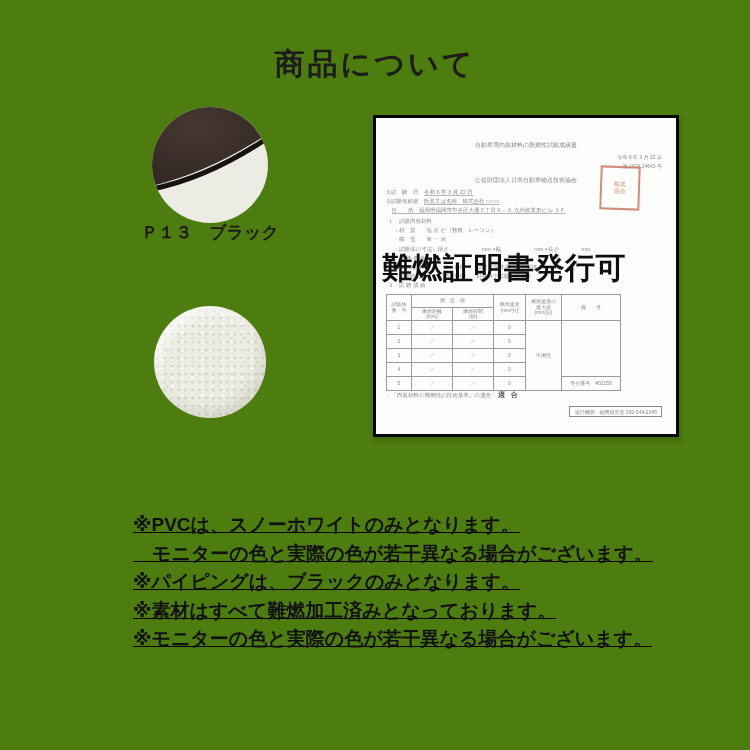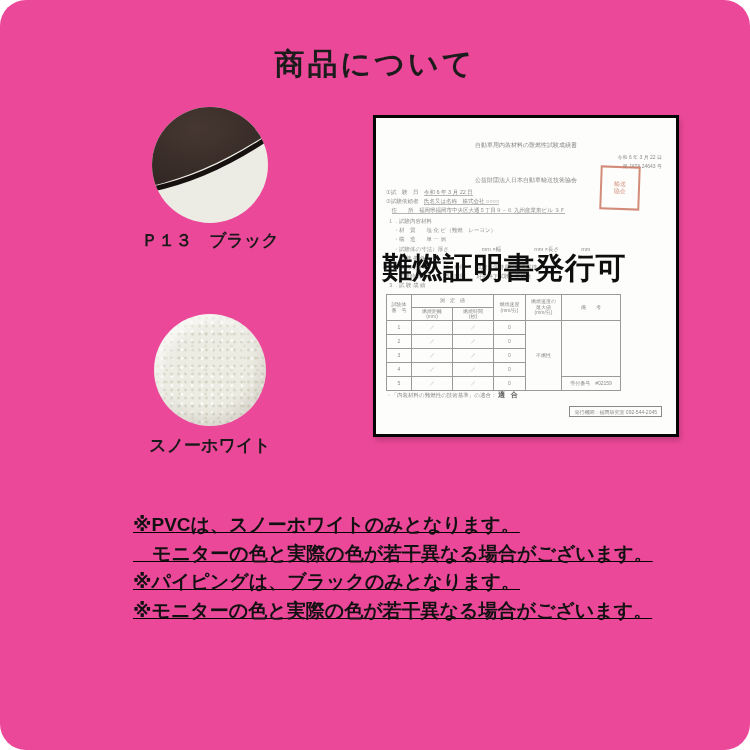--- a/index.html
+++ b/index.html
@@ -1,36 +1,36 @@
 <!DOCTYPE html>
 <html><head>
 <meta charset="utf-8">
 <style>
   html,body{margin:0;padding:0;background:#ffffff;}
   body{font-family:"Liberation Sans","DejaVu Sans",sans-serif;}
-  #stage{position:relative;width:750px;height:750px;background:#ec4899;overflow:hidden;border-radius:26px;}
+  #stage{position:relative;width:750px;height:750px;background:#4d7c0f;overflow:hidden;}
 
   
   .page-title{position:absolute;top:44px;left:0;width:750px;text-align:center;
     font-size:30px;font-weight:bold;color:#1c1c1c;letter-spacing:3px;}
 
   
   .swatch-col{position:absolute;left:120px;top:107px;width:180px;}
   .swatch-circle{position:relative;margin:0 auto;border-radius:50%;}
   .swatch1{width:116px;height:116px;}
   .swatch2{width:112px;height:112px;margin-top:64px;
     background-color:#edece3;
     background-image:
       radial-gradient(rgba(201,198,184,0.55) 1px, transparent 1.7px),
       radial-gradient(rgba(255,255,255,0.85) 1px, transparent 1.8px),
       radial-gradient(rgba(208,205,192,0.4) 1.2px, transparent 2px);
     background-size:7px 8px,10px 9px,13px 12px;
     background-position:0 0,3px 4px,6px 2px;
     box-shadow:inset -5px -8px 14px rgba(120,115,100,0.18), inset 5px 7px 12px rgba(255,255,255,0.7);}
-  .swatch-label{margin-top:8px;text-align:center;font-size:17px;font-weight:bold;
+  .swatch-label{text-align:center;font-size:17px;font-weight:bold;
     color:#1a1a1a;line-height:19px;white-space:nowrap;}
   .swatch-label .l2{letter-spacing:0px;}
   .label2-block{margin-top:10px;}
 
   
   .certificate{position:absolute;left:373px;top:115px;width:255px;height:316px;
     background:#fdfdfb;border:3px solid #060606;box-shadow:2px 4px 5px rgba(0,0,0,0.16);padding-left:45px;}
   .cert-inner{position:absolute;left:0;top:0;width:100%;height:100%;color:#8a8a8a;}
   .c-line{position:absolute;white-space:nowrap;}
   .t-center{width:100%;text-align:center;}
@@ -92,21 +92,20 @@
           <path d="M -4 83 Q 58 71 120 28" stroke="#17120f" stroke-width="5" fill="none"></path>
         </g>
       </svg>
     </div>
     <div class="swatch-label">
       <div class="l1">Ｐ１３　ブラック</div>
     </div>
 
     <div class="swatch-circle swatch2"></div>
     <div class="swatch-label label2-block">
-      <div class="l1">スノーホワイト</div>
     </div>
   </div>
 
   <div class="certificate">
     <div class="cert-inner">
 
       <div class="c-line t-center fs6" style="top:24px;">自動車用内装材料の難燃性試験成績書</div>
       <div class="c-line t-right fs5" style="top:36px;">令和 6 年 3 月 22 日</div>
       <div class="c-line t-right fs5" style="top:45px;">第 JATA 24643 号</div>
       <div class="c-line t-center fs6" style="top:59px;">公益財団法人日本自動車輸送技術協会</div>
@@ -210,16 +209,17 @@
       <div class="issuer-box">発行機関：福岡研究室 092-544-2045</div>
 
       <div class="overlay-big">難燃証明書発行可</div>
     </div>
   </div>
 
   <div class="notes">
     <div class="note-line">※PVCは、スノーホワイトのみとなります。</div>
     <div class="note-line">　モニターの色と実際の色が若干異なる場合がございます。</div>
     <div class="note-line">※パイピングは、ブラックのみとなります。</div>
+    <div class="note-line">※素材はすべて難燃加工済みとなっております。</div>
     <div class="note-line">※モニターの色と実際の色が若干異なる場合がございます。</div>
   </div>
 
 </div>
 
 </body></html>

